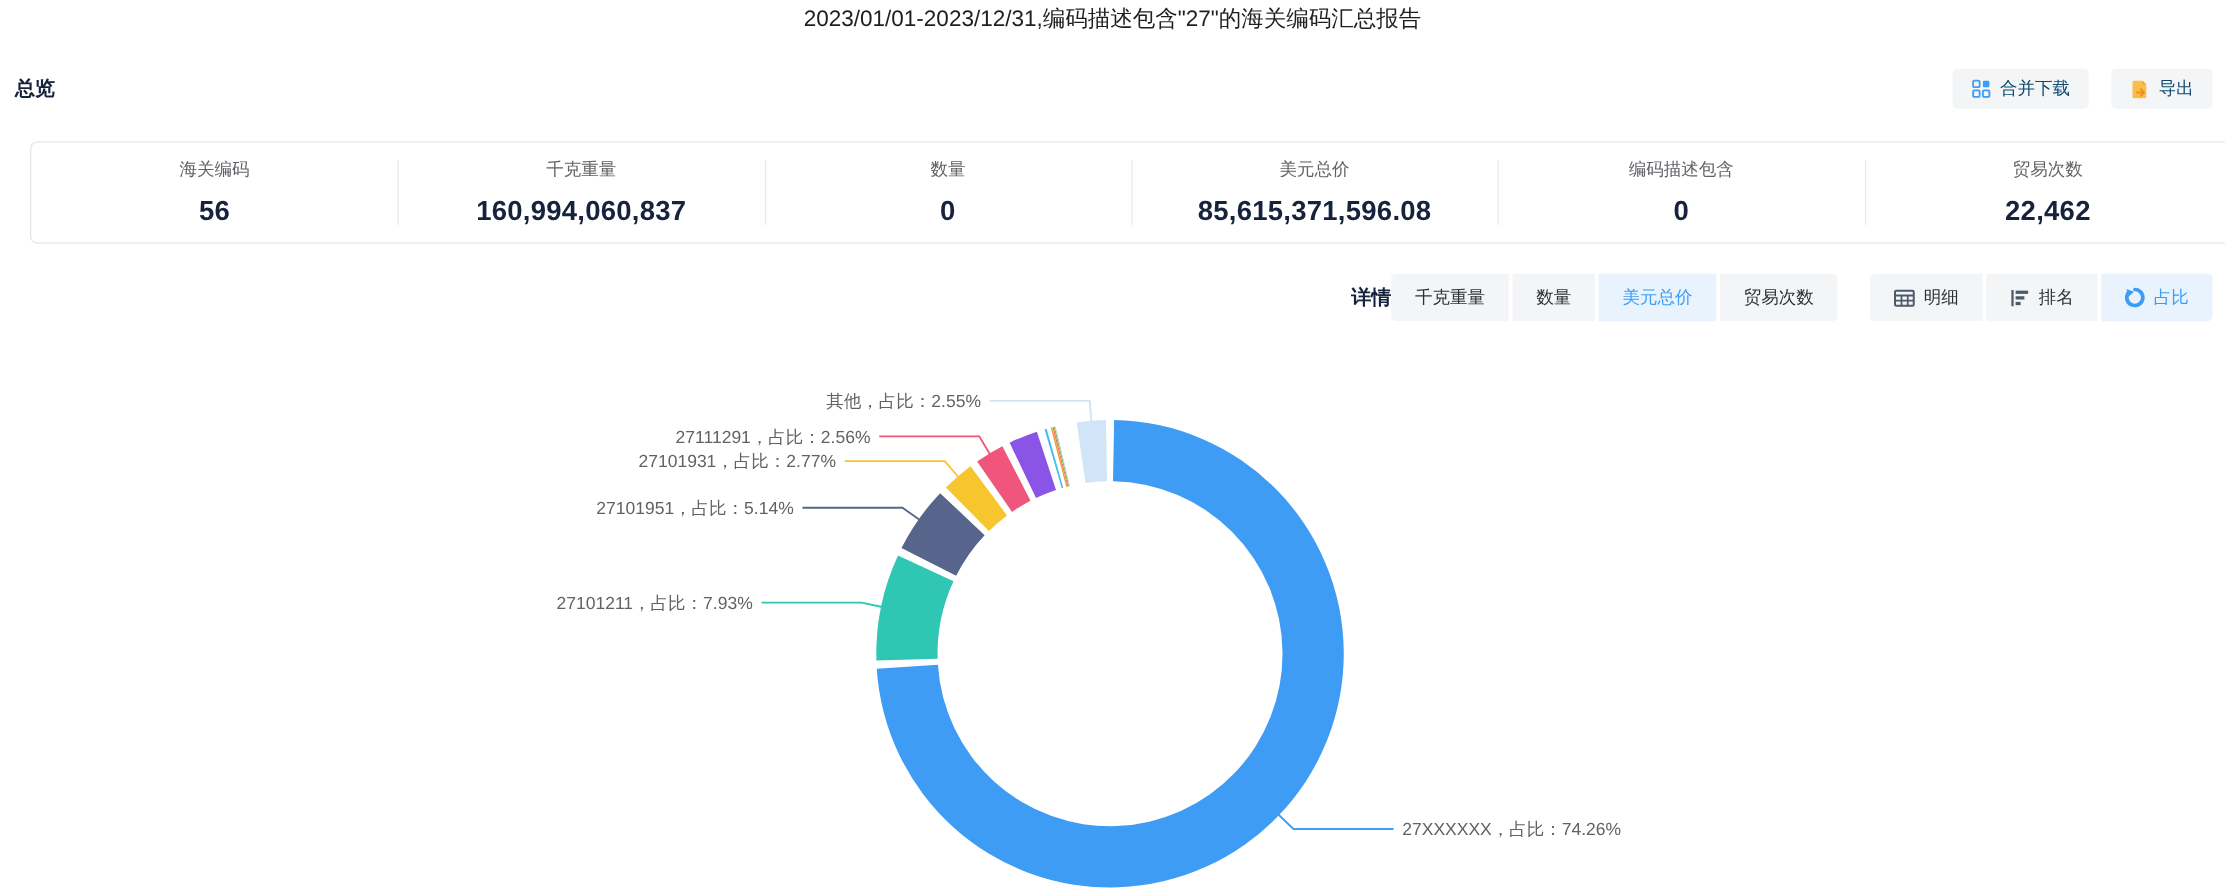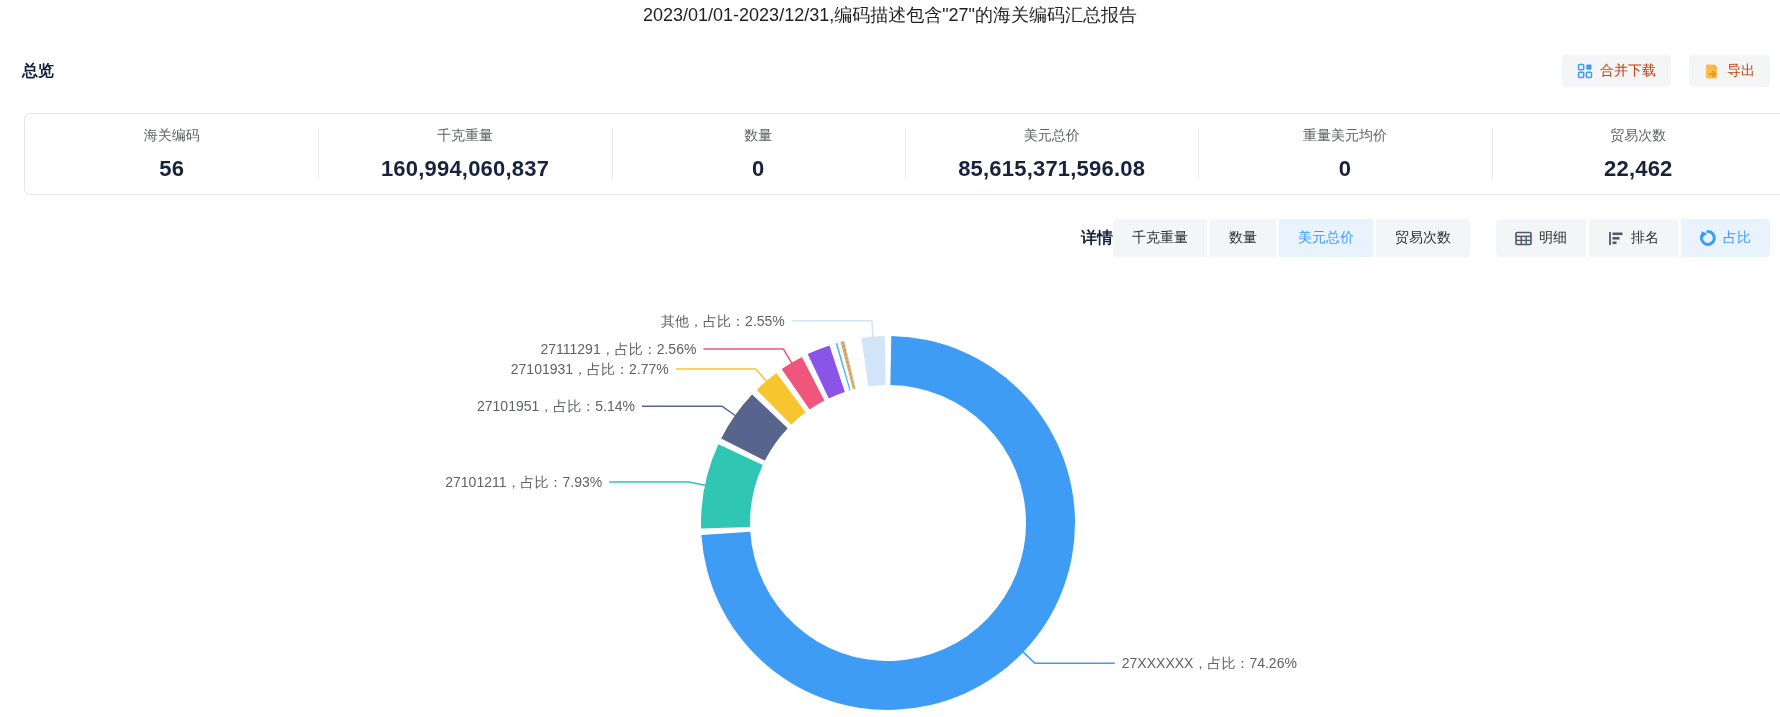--- a/index.html
+++ b/index.html
@@ -7,28 +7,28 @@
     width:1780px; height:717px; position:relative; overflow:hidden;
     font-family:"Liberation Sans","DejaVu Sans",sans-serif;
     -webkit-font-smoothing:antialiased;
   }
   .title-bar {
     position:absolute; top:2px; left:0; right:0;
     text-align:center; font-size:18px; color:#1f1f1f; line-height:26px;
   }
   
   .ov-header {
-    position:absolute; top:52px; left:22px; right:10px; height:38px;
+    position:absolute; top:52px; left:12px; right:10px; height:38px;
     display:flex; justify-content:space-between; align-items:center;
   }
   .section-title { font-size:16px; font-weight:bold; color:#17233d; }
   .btn-row { display:flex; gap:18px; }
   .btn {
     height:32px; padding:0 15px; background:#f4f5f7; border-radius:4px;
-    display:flex; align-items:center; gap:7px; font-size:14px; color:#c2410c;
+    display:flex; align-items:center; gap:7px; font-size:14px; color:#0c4a6e;
     cursor:pointer; user-select:none;
   }
   .btn svg { display:block; }
   
   .stats-card {
     position:absolute; top:113px; left:24px; width:1762px; height:82px;
     border:1px solid #e5e6eb; border-radius:6px; background:#fff;
     display:flex; align-items:center; box-sizing:border-box;
   }
   .stat { flex:1; text-align:center; position:relative; }
@@ -101,21 +101,21 @@
   </div>
   <div class="stat">
     <div class="stat-label">数量</div>
     <div class="stat-value">0</div>
   </div>
   <div class="stat">
     <div class="stat-label">美元总价</div>
     <div class="stat-value">85,615,371,596.08</div>
   </div>
   <div class="stat">
-    <div class="stat-label">重量美元均价</div>
+    <div class="stat-label">编码描述包含</div>
     <div class="stat-value">0</div>
   </div>
   <div class="stat">
     <div class="stat-label">贸易次数</div>
     <div class="stat-value">22,462</div>
   </div>
 </div>
 
 <div class="detail-header">
   <div class="section-title">详情</div>

